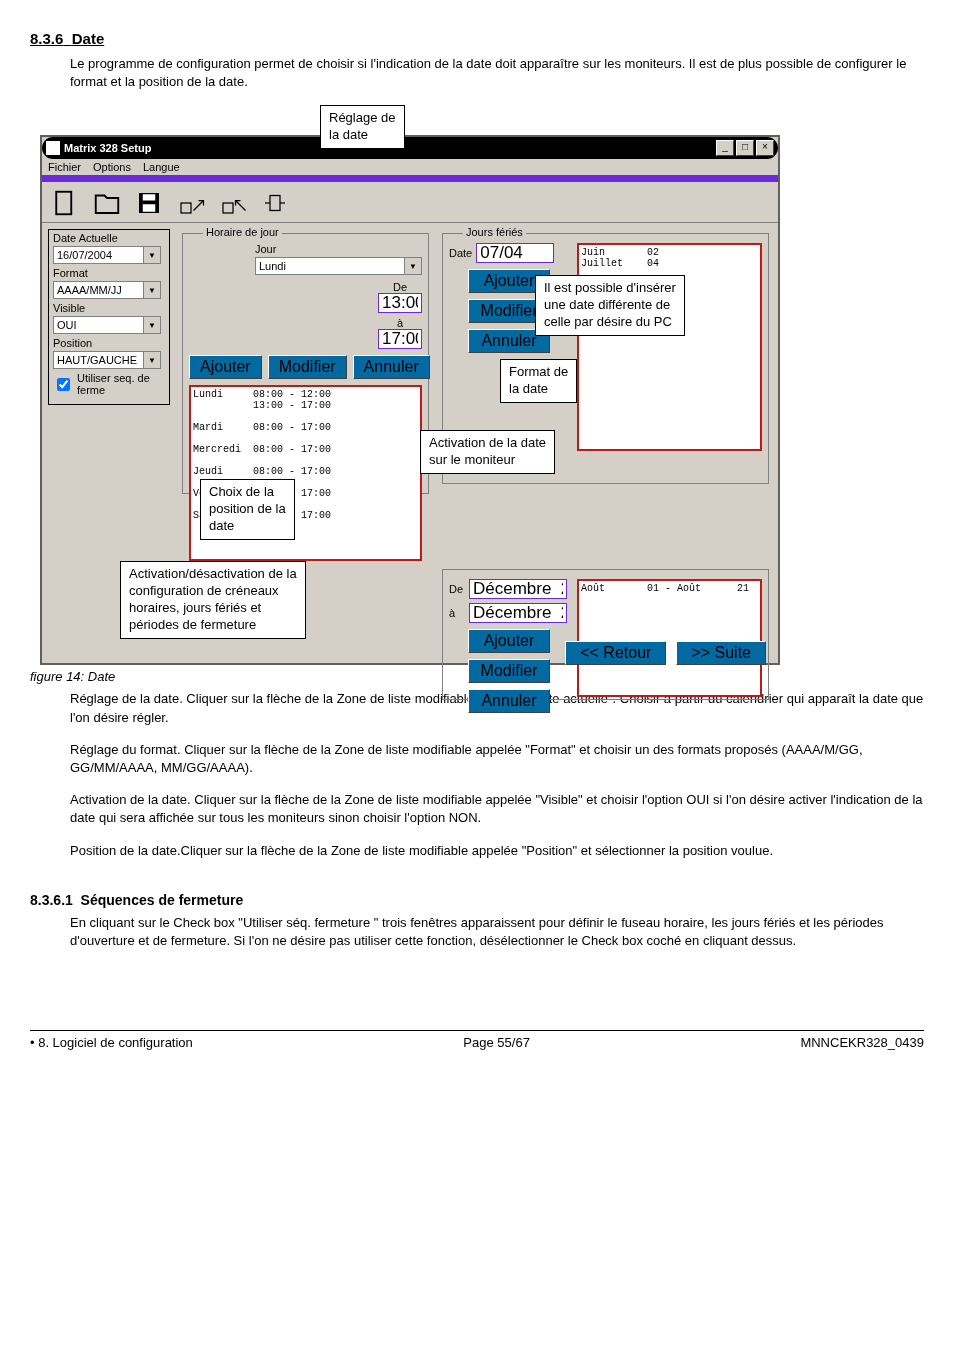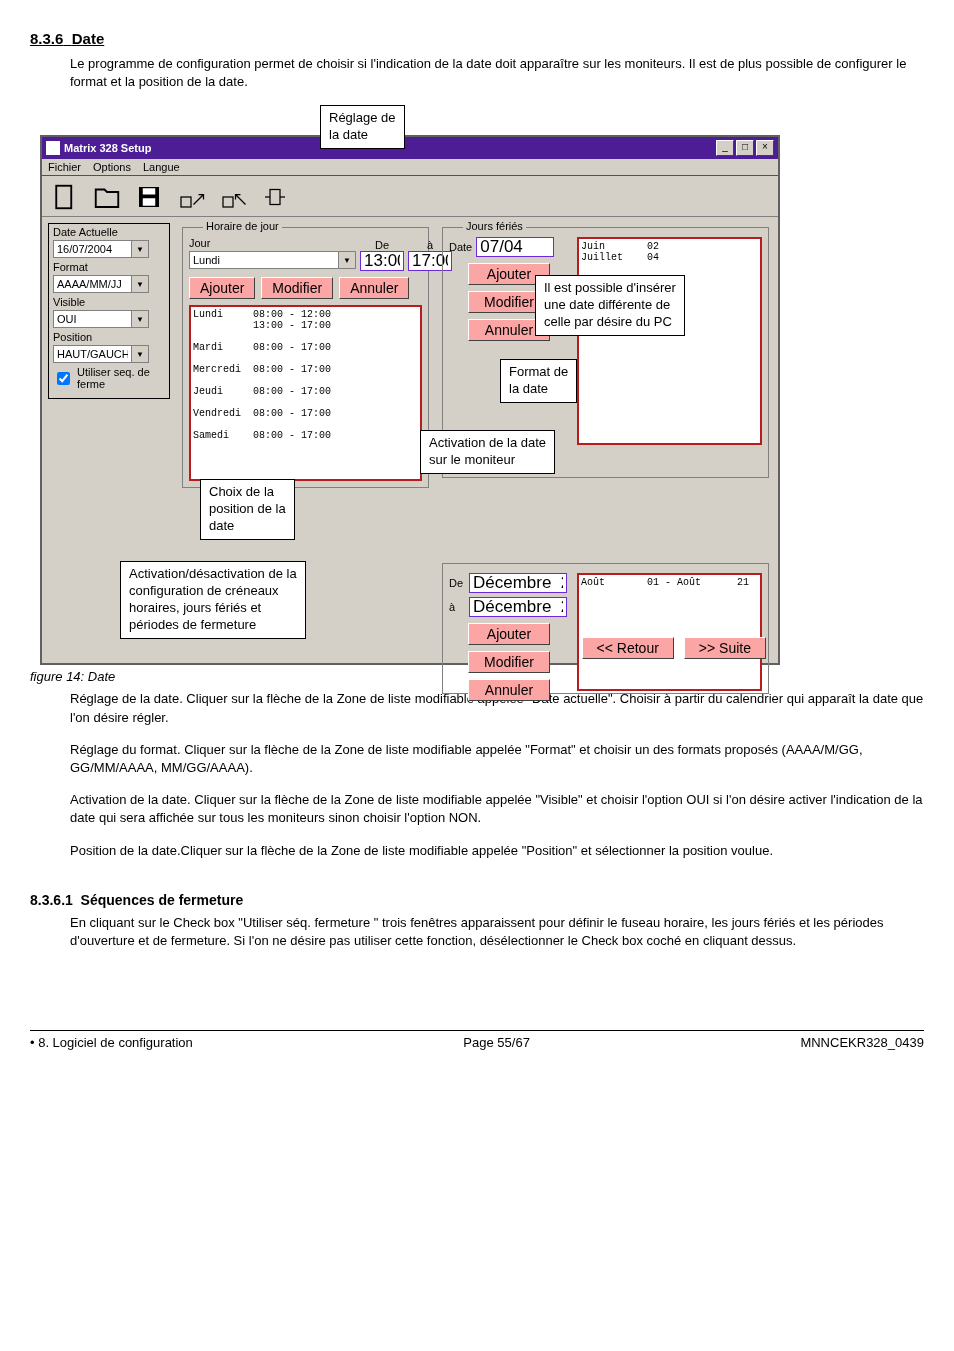--- a/index.html
+++ b/index.html
@@ -52,44 +52,45 @@
     left: 0;
     right: 0;
     bottom: 0;
     border: 2px solid #606060;
     background: #d4d0c8;
     font-size: 11px;
   }
   .title-bar {
     display: flex;
     align-items: center;
-    background: #4c1d95;
+    background: #000000;
     color: #fff;
     padding: 2px 4px;
     height: 18px;
+    border-radius: 11px;
   }
   .title-bar .icon { width: 14px; height: 14px; background: #fff; margin-right: 4px; }
   .title-bar .title { flex: 1; font-weight: bold; font-size: 11px; }
   .win-btns { display: flex; gap: 2px; }
   .win-btn {
     width: 16px; height: 14px;
     background: #d4d0c8;
     border: 1px solid #fff;
     border-right-color: #404040;
     border-bottom-color: #404040;
     font-size: 10px;
     text-align: center;
     line-height: 12px;
     color: #000;
   }
   .menu-bar {
     display: flex;
     gap: 12px;
     padding: 2px 6px;
-    border-bottom: 1px solid #6d28d9;
+    border-bottom: 7px solid #6d28d9;
   }
   .tool-bar {
     display: flex;
     gap: 12px;
     padding: 6px 8px;
     border-bottom: 1px solid #808080;
     align-items: center;
   }
   .tool-icon { width: 30px; height: 28px; display: inline-block; }
   .tool-icon svg { display: block; }
@@ -100,21 +101,21 @@
   }
   .left-panel {
     position: absolute;
     left: 6px; top: 6px;
     width: 120px;
     border: 1px solid #000;
     padding-bottom: 6px;
   }
   .lbl { padding: 2px 4px 0 4px; font-size: 11px; }
   .combo {
-    margin: 2px 20px 1px 4px;
+    margin: 2px 8px 1px 4px;
     display: flex;
     height: 18px;
   }
   .combo input {
     flex: 1;
     border: 1px solid #808080;
     border-right: none;
     font-size: 11px;
     padding: 1px 3px;
     min-width: 0;
@@ -145,26 +146,26 @@
     content: "";
     position: absolute;
     top: 0; left: 0; right: 0;
     border-top: 1px solid #808080;
   }
   .horaire-group { left: 140px; top: 10px; width: 245px; height: 260px; }
   .jours-group { left: 400px; top: 10px; width: 325px; height: 250px; }
   .jours-group-b { left: 400px; top: 346px; width: 325px; height: 130px; }
   .btn {
     display: inline-block;
-    background: #fca5a5;
+    background: #0369a1;
     border: 1px solid #fff;
     border-right-color: #404040;
     border-bottom-color: #404040;
     padding: 2px 10px;
-    font-size: 14px;
+    font-size: 16px;
     text-align: center;
   }
   .txtin {
     border: 1px solid #6d28d9;
     background: #fff;
     font-size: 17px;
     padding: 1px 3px;
     height: 16px;
   }
   .listbox {
@@ -281,21 +282,21 @@
           </div>
         <div class="checkbox-row">
             <input type="checkbox" checked="" style="">
             <span>Utiliser seq. de ferme</span>
           </div>
       </div>
 
       <div class="group horaire-group">
         <span class="title">Horaire de jour</span>
         <div style="padding:10px 6px 4px 6px;">
-          <div style="display:flex; align-items:flex-end; gap:4px;">
+          <div style="display:flex; align-items:flex-end; gap:4px;flex-direction:column;">
             <div style="flex:1;">
               <div>Jour</div>
               <div class="combo" style="margin:2px 0;">
                   <input value="Lundi" style="">
                   <div class="arrow">▼</div>
                 </div>
             </div>
             <div>
               <div style="text-align:center;">De</div>
               <input class="txtin" style="width: 36px;" value="13:00">

